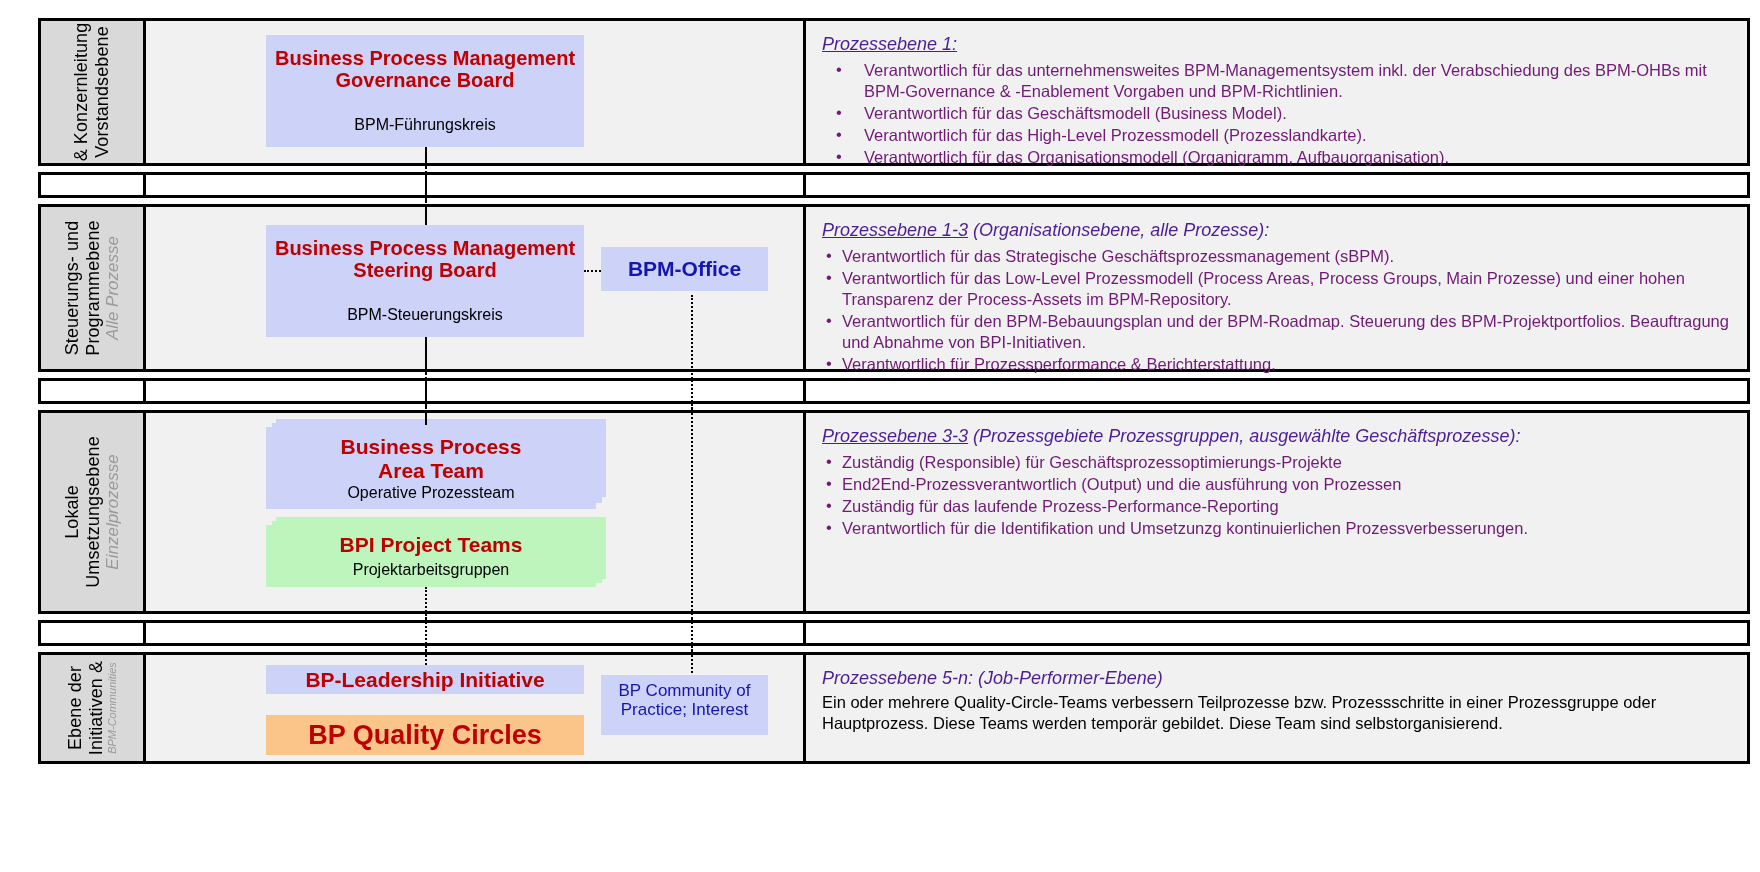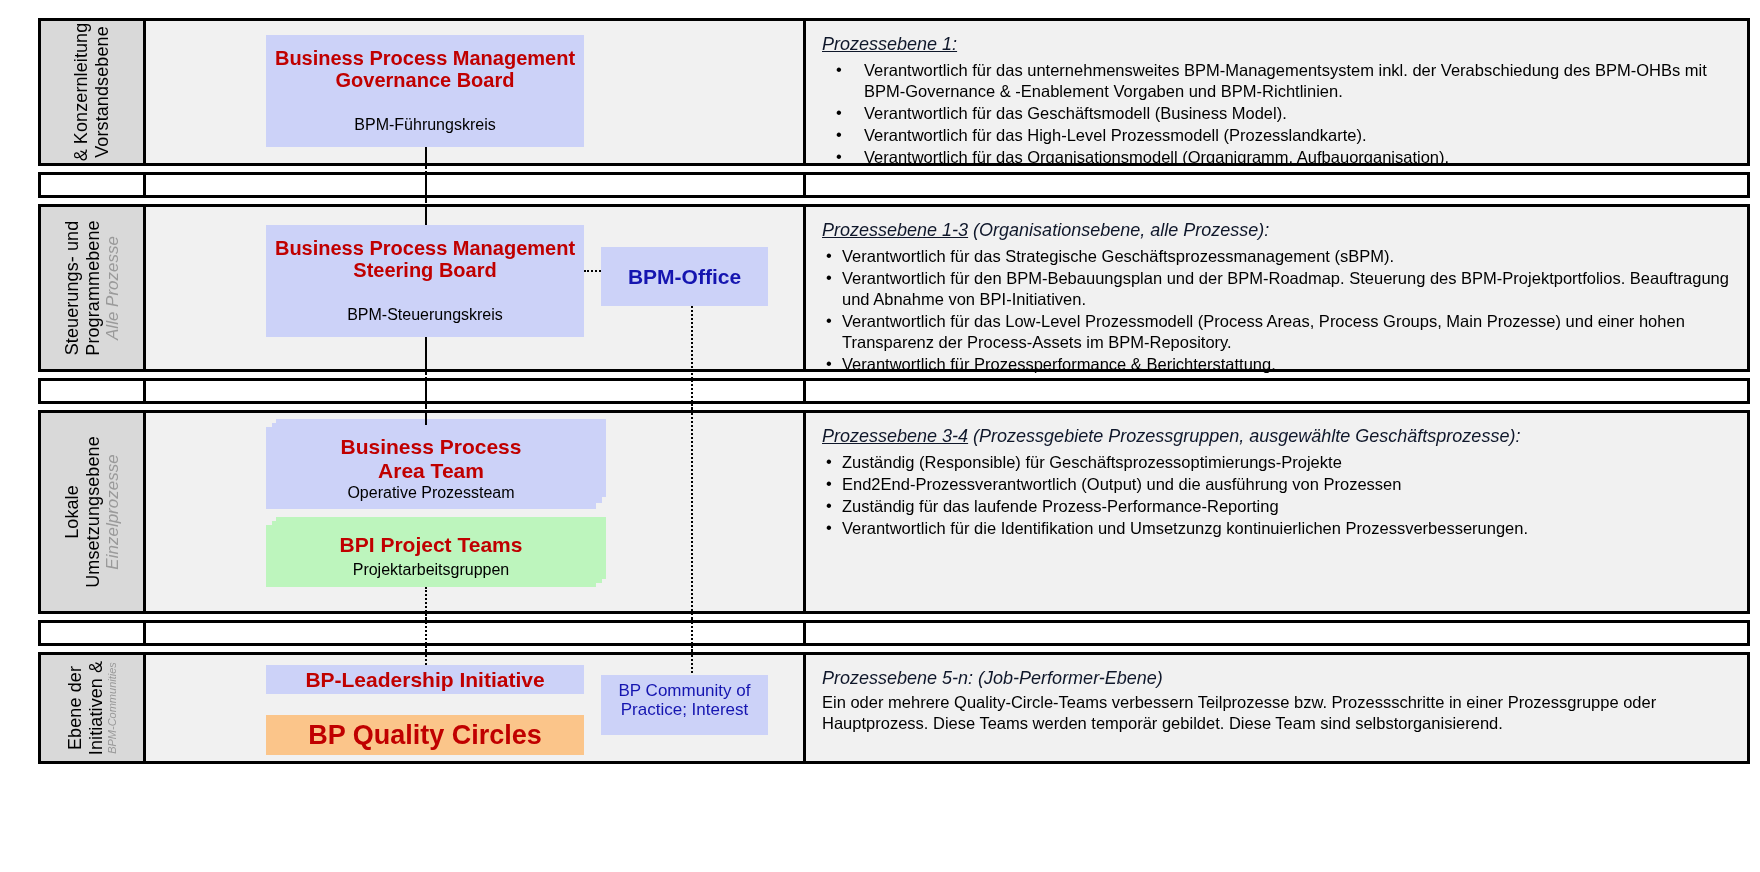--- a/index.html
+++ b/index.html
@@ -120,29 +120,29 @@
     position: absolute;
     height: 0;
     border-top: 2px dotted #000000;
     z-index: 2;
   }
 
   
   .desc-head {
     font-size: 18px;
     font-style: italic;
-    color: #0f172a;
+    color: #4c1d95;
     margin: 0 0 4px 0;
     line-height: 1.25;
   }
   .desc-head .u { text-decoration: underline; }
   .bullets { margin: 0; padding: 0; list-style: none; }
   .bullets li {
     font-size: 16.5px;
-    color: #000000;
+    color: #701a75;
     line-height: 1.28;
     margin-bottom: 1px;
     padding-left: 20px;
     position: relative;
   }
   .bullets li::before {
     content: "•";
     position: absolute;
     left: 4px;
     top: -1px;
@@ -208,35 +208,35 @@
     <div class="band-diagram">
       <div class="vline" style="left:279px; top:-2px; height:24px;"></div>
       <div class="node" style="left:120px; top:18px; width:318px; height:112px; padding-top:12px;">
         <div class="title" style="font-size:20px;">Business Process Management</div>
         <div class="title" style="font-size:20px;">Steering Board</div>
         <div class="sub" style="font-size:16px; margin-top:24px;">BPM-Steuerungskreis</div>
       </div>
 
       <div class="hdot" style="left:438px; top:63px; width:20px;"></div>
 
-      <div class="node" style="left:455px; top:40px; width:167px; height:59px; display:flex; align-items:center; justify-content:center;">
+      <div class="node" style="left:455px; top:40px; width:167px; height:44px; display:flex; align-items:center; justify-content:center;">
         <div class="title" style="font-size:21px; color:#1515b0;">BPM-Office</div>
       </div>
 
       <div class="vdot" style="left:545px; top:88px; width:0; height:80px;"></div>
       <div class="vline" style="left:279px; top:130px; height:38px;"></div>
     </div>
     <div class="band-desc">
       <div class="desc-head">
         <span class="u">Prozessebene 1-3</span><span> (Organisationsebene, alle Prozesse):</span>
       </div>
       <ul class="bullets">
         <li>Verantwortlich für das Strategische Geschäftsprozessmanagement (sBPM).</li>
+        <li>Verantwortlich für das Low-Level Prozessmodell (Process Areas, Process Groups, Main Prozesse) und einer hohen Transparenz der Process-Assets im BPM-Repository.</li>
         <li>Verantwortlich für den BPM-Bebauungsplan und der BPM-Roadmap. Steuerung des BPM-Projektportfolios. Beauftragung und Abnahme von BPI-Initiativen.</li>
-        <li>Verantwortlich für das Low-Level Prozessmodell (Process Areas, Process Groups, Main Prozesse) und einer hohen Transparenz der Process-Assets im BPM-Repository.</li>
         <li>Verantwortlich für Prozessperformance &amp; Berichterstattung.</li>
       </ul>
     </div>
   </div>
 
   <div class="band spacer" style="top:378px; height:26px;">
     <div class="band-label" style="background:#ffffff;"></div>
     <div class="band-diagram" style="background:#ffffff;">
       <div class="vline" style="left:279px; top:-4px; height:32px;"></div>
       <div class="vdot" style="left:545px; top:-4px; height:32px;"></div>
@@ -270,21 +270,21 @@
       <div class="node" style="left:120px; top:112px; width:330px; height:62px; background:#bdf5bd; padding-top:8px;">
         <div class="title" style="font-size:21px;">BPI Project Teams</div>
         <div class="sub" style="font-size:16px; margin-top:4px;">Projektarbeitsgruppen</div>
       </div>
 
       <div class="vdot" style="left:279px; top:174px; height:32px;"></div>
       <div class="vdot" style="left:545px; top:-4px; height:210px;"></div>
     </div>
     <div class="band-desc">
       <div class="desc-head">
-        <span class="u">Prozessebene 3-4</span><span> (Prozessgebiete Prozessgruppen, ausgewählte Geschäftsprozesse):</span>
+        <span class="u">Prozessebene 3-3</span><span> (Prozessgebiete Prozessgruppen, ausgewählte Geschäftsprozesse):</span>
       </div>
       <ul class="bullets">
         <li>Zuständig (Responsible) für Geschäftsprozessoptimierungs-Projekte</li>
         <li>End2End-Prozessverantwortlich (Output) und die ausführung von Prozessen</li>
         <li>Zuständig für das laufende Prozess-Performance-Reporting</li>
         <li>Verantwortlich für die Identifikation und Umsetzunzg kontinuierlichen Prozessverbesserungen.</li>
       </ul>
     </div>
   </div>
 

